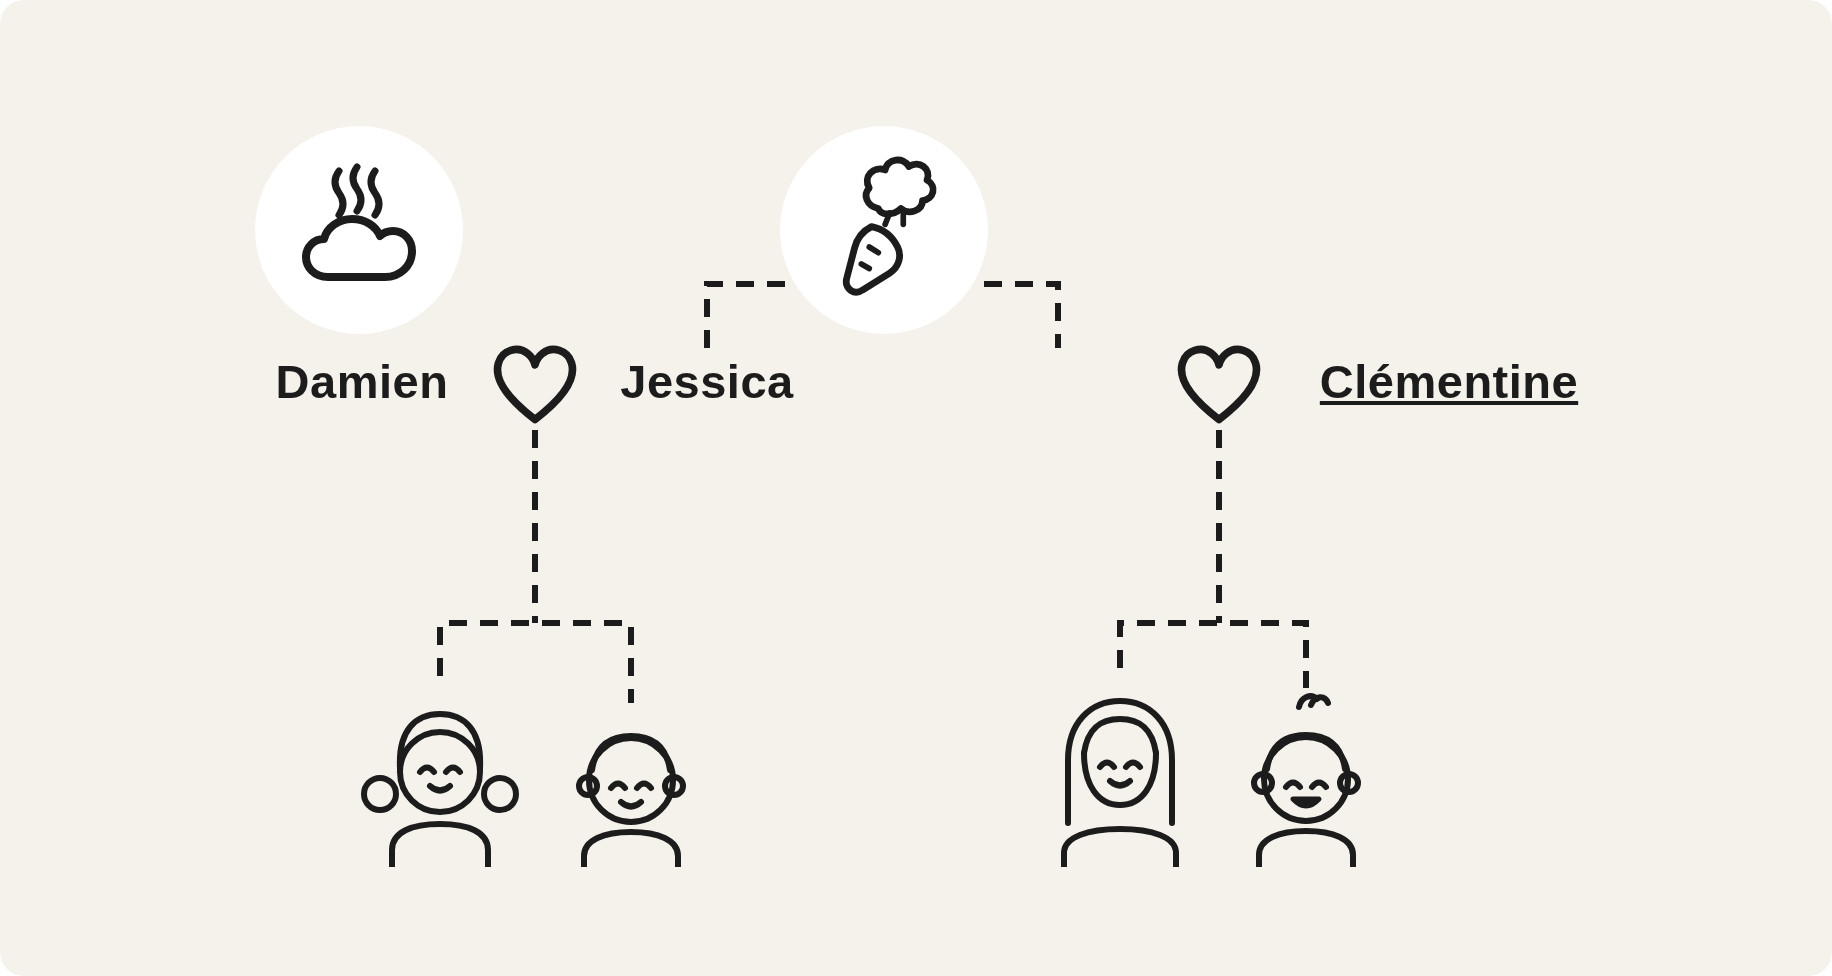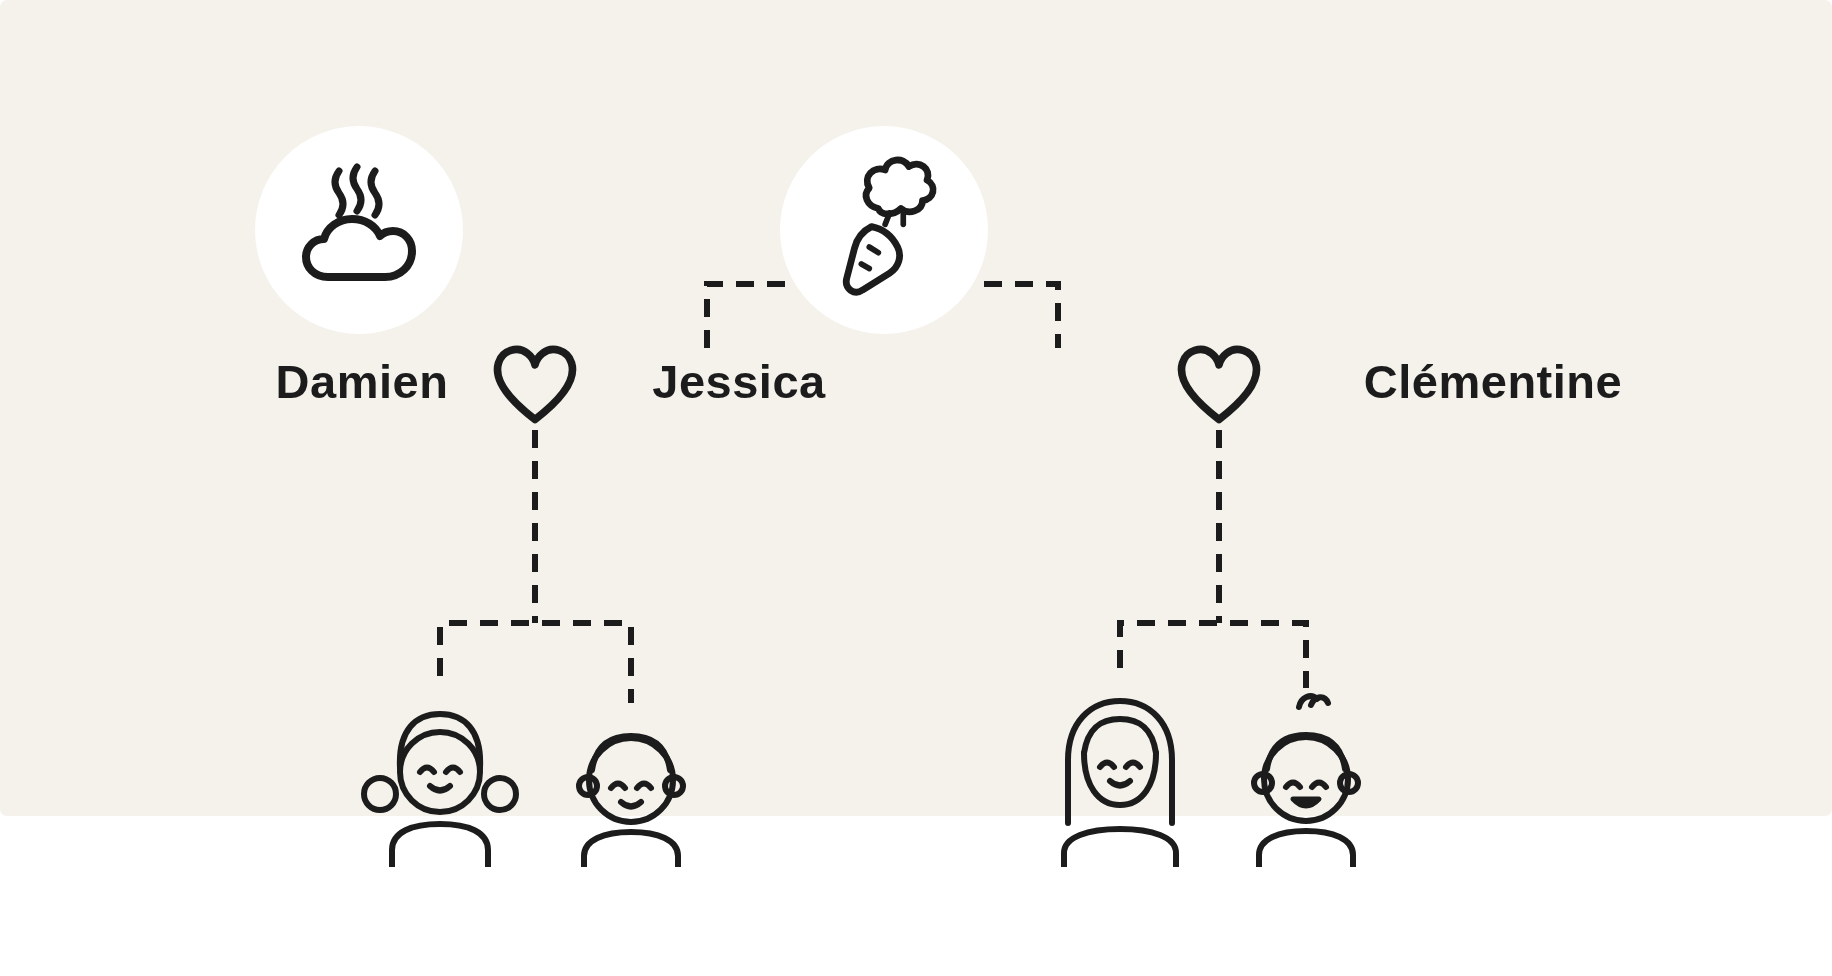--- a/index.html
+++ b/index.html
@@ -5,40 +5,40 @@
   :root{
     --page-bg:#ffffff;
     --card-bg:#f5f2ec;
     --badge-bg:#ffffff;
     --ink:#1c1c1c;
   }
   *{margin:0;padding:0;box-sizing:border-box;}
   html,body{width:1832px;height:976px;overflow:hidden;background:var(--page-bg);}
   body{font-family:"Liberation Sans","DejaVu Sans",sans-serif;color:var(--ink);}
   .card{
-    position:absolute;left:0;top:0;width:1832px;height:816px;
-    background:var(--card-bg);border-radius:7px;
+    position:absolute;left:0;top:0;width:1832px;height:976px;
+    background:var(--card-bg);border-radius:24px;
   }
   .connectors{position:absolute;left:0;top:0;z-index:1;}
   .badge{
     position:absolute;width:208px;height:208px;border-radius:50%;
     background:var(--badge-bg);z-index:2;
     display:flex;align-items:center;justify-content:center;
   }
   .badge-cloud{left:255px;top:126px;}
   .badge-carrot{left:780px;top:126px;}
   .person-name{
     position:absolute;top:352px;height:60px;line-height:60px;
     font-size:47px;font-weight:700;text-align:center;color:var(--ink);
     letter-spacing:0.5px;z-index:3;white-space:nowrap;
   }
   .name-damien{left:252px;width:220px;}
-  .name-jessica{left:629px;width:220px;}
+  .name-jessica{left:597px;width:220px;}
   .name-benoit{left:948px;width:220px;}
-  .name-clementine{left:1343px;width:300px;}
+  .name-clementine{left:1299px;width:300px;text-decoration:underline;}
   .heart{position:absolute;top:336px;z-index:3;}
   .heart-1{left:487px;}
   .heart-2{left:1171px;}
   .child{position:absolute;z-index:3;}
   .child-girl-1{left:350px;top:672px;}
   .child-boy-1{left:556px;top:700px;}
   .child-girl-2{left:1030px;top:665px;}
   .child-boy-2{left:1231px;top:685px;}
   svg .stroke{fill:none;stroke:var(--ink);stroke-linecap:round;stroke-linejoin:round;}
 </style>

